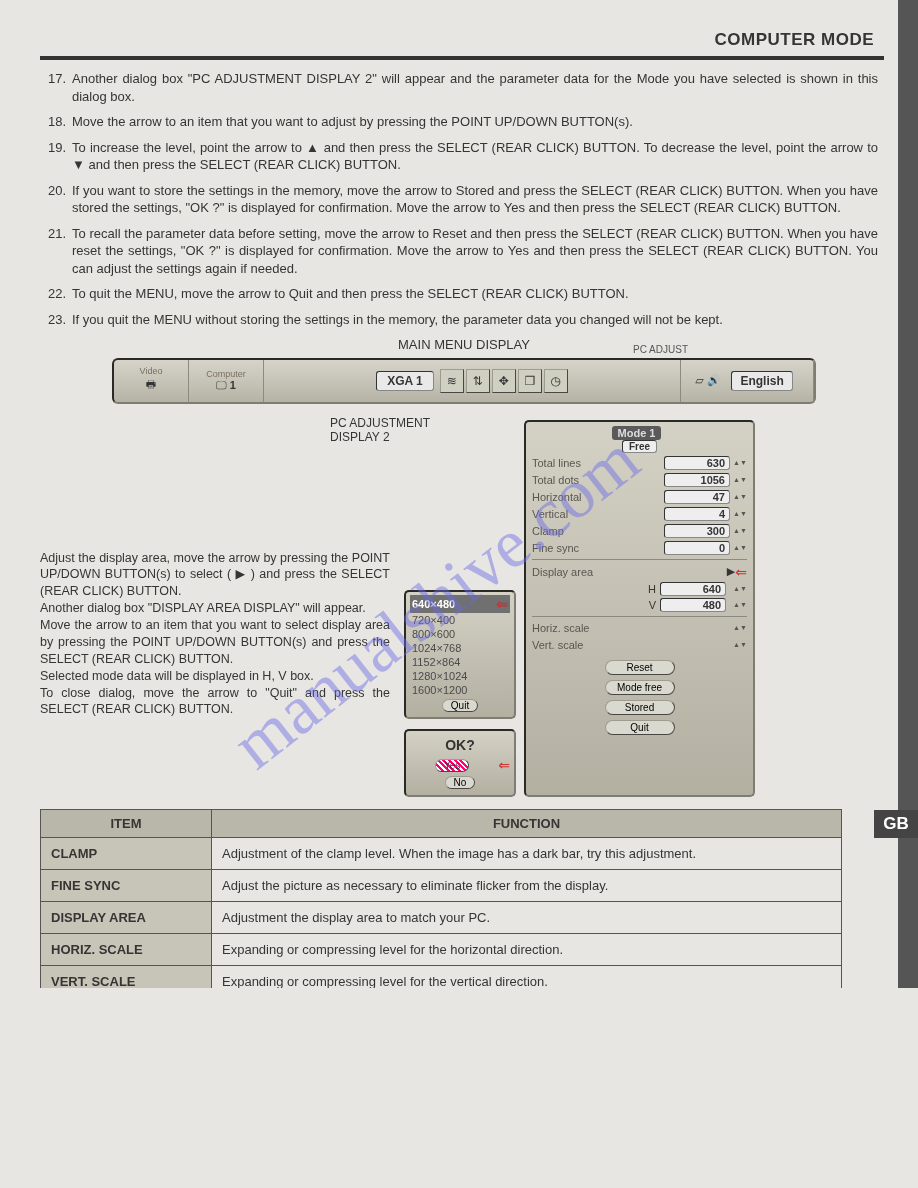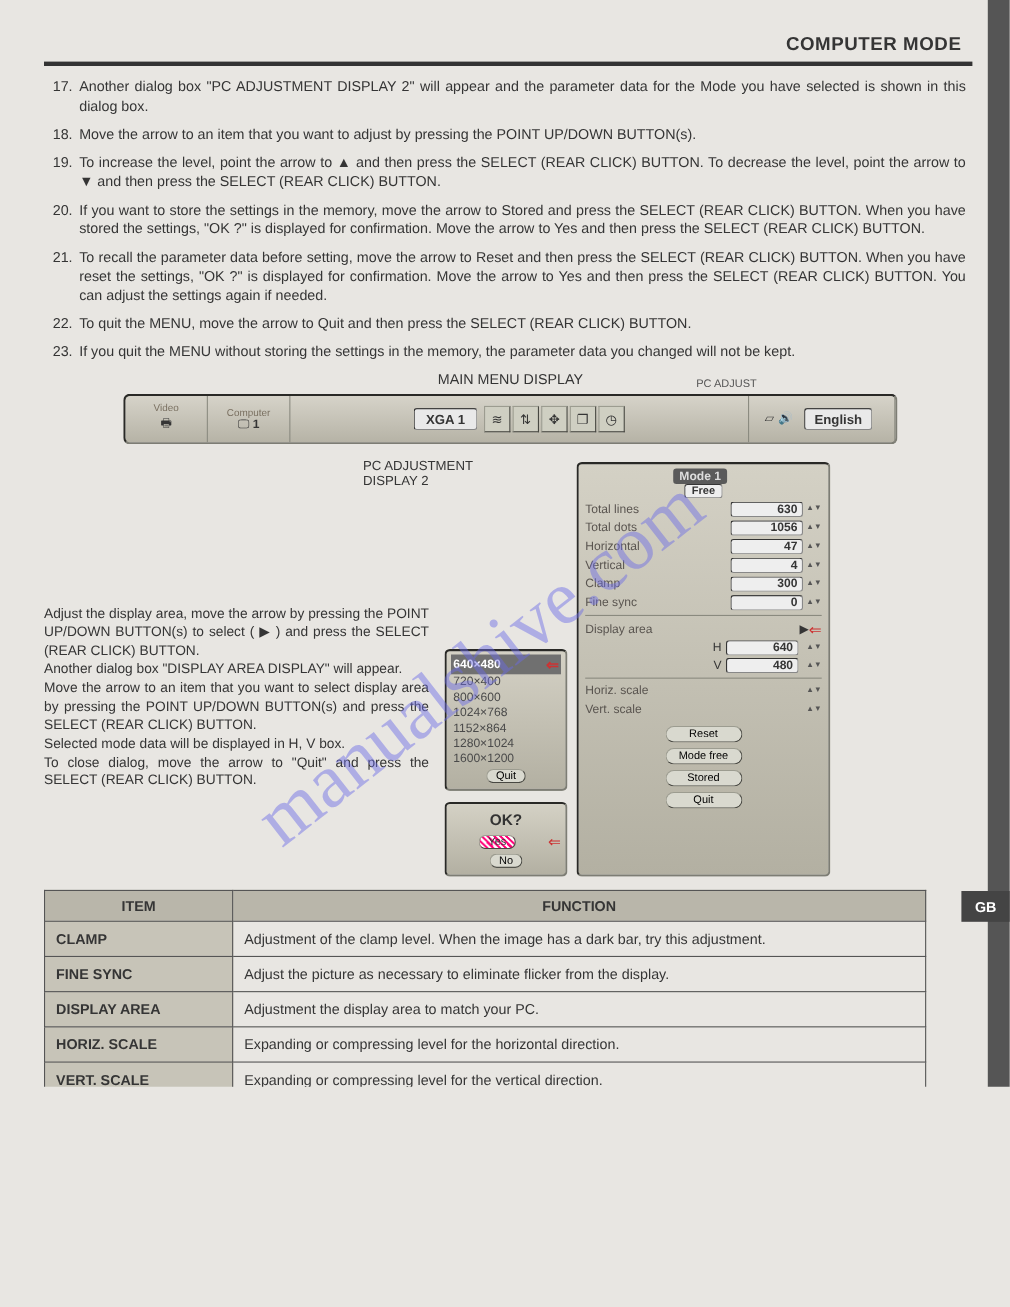--- a/index.html
+++ b/index.html
@@ -123,21 +123,21 @@
   .dialog-params .free{ background:#eee;border:1px inset #888;padding:0 6px;border-radius:3px;font-size:10px;}
   .dialog-params .prow{ display:flex; align-items:center; justify-content:space-between; margin-top:3px; }
   .dialog-params .lbl{ flex:1; color:#5a5550;}
   .dialog-params .val{ width:56px;background:#eee;border:1px inset #888;text-align:right;padding:0 4px;font-weight:bold;border-radius:3px;}
   .dialog-params .spin{ width:14px;height:14px;display:flex;flex-direction:column;justify-content:center;align-items:center;font-size:7px;color:#555;margin-left:3px;}
   .dialog-params hr{ border:none;border-top:1px solid #8a8a7f;margin:4px 0;}
   .dialog-params .subrow{ display:flex; justify-content:flex-end; align-items:center; gap:4px; margin-top:2px;}
   .dialog-params .bctn{ display:flex;flex-direction:column;align-items:flex-end;gap:1px;margin-top:6px;}
   .dialog-params .btn{ width:70px; padding:1px 0;}
   .red-arrow{ color:#c33; font-size:14px; }
-  .gb-tab{ position:absolute; right:0; top:810px; width:44px; height:28px; background:#444; color:#fff; font-weight:bold; font-size:13px; display:flex; align-items:center; justify-content:center;}
+  .gb-tab{ position:absolute; right:0; top:810px; width:44px; height:28px; background:#444; color:#fff; font-weight:bold; font-size:17px; display:flex; align-items:center; justify-content:center;}
   table.func {
     width: 802px;
     border-collapse: collapse;
     margin-top: 12px;
     font-size: 13px;
   }
   table.func th {
     background: #b9b6aa;
     font-weight: bold;
     border: 1px solid #555;

